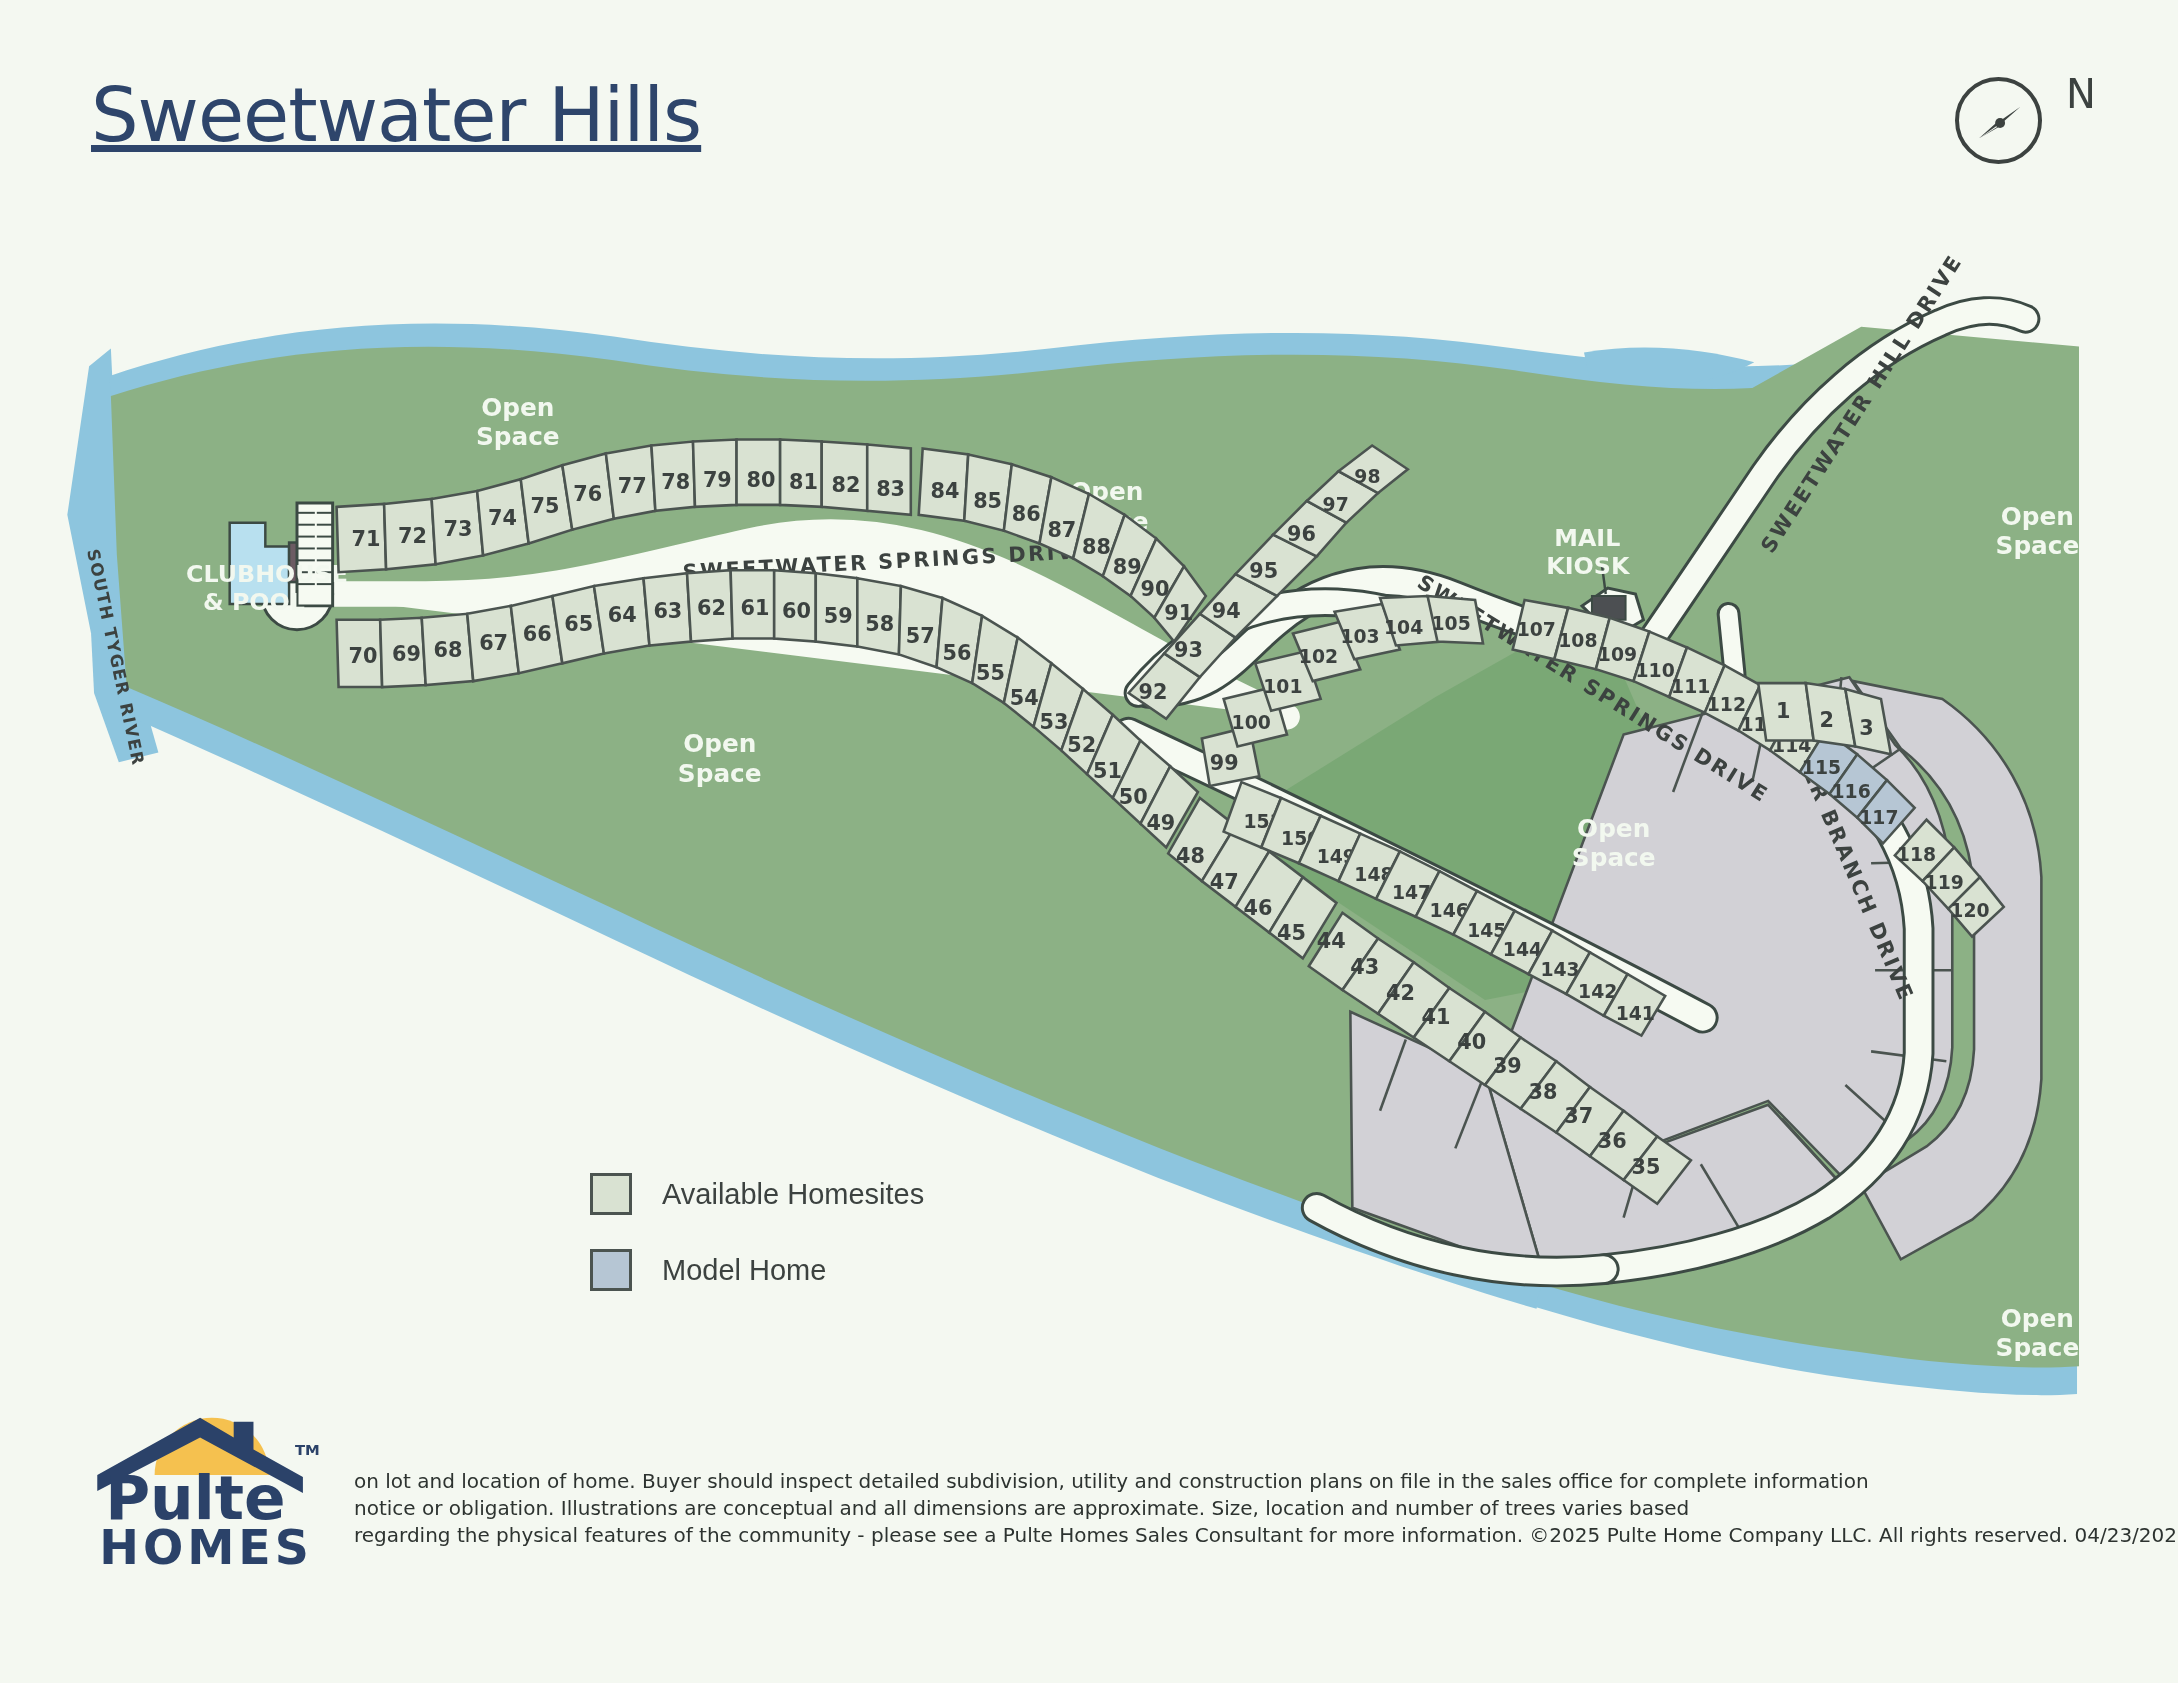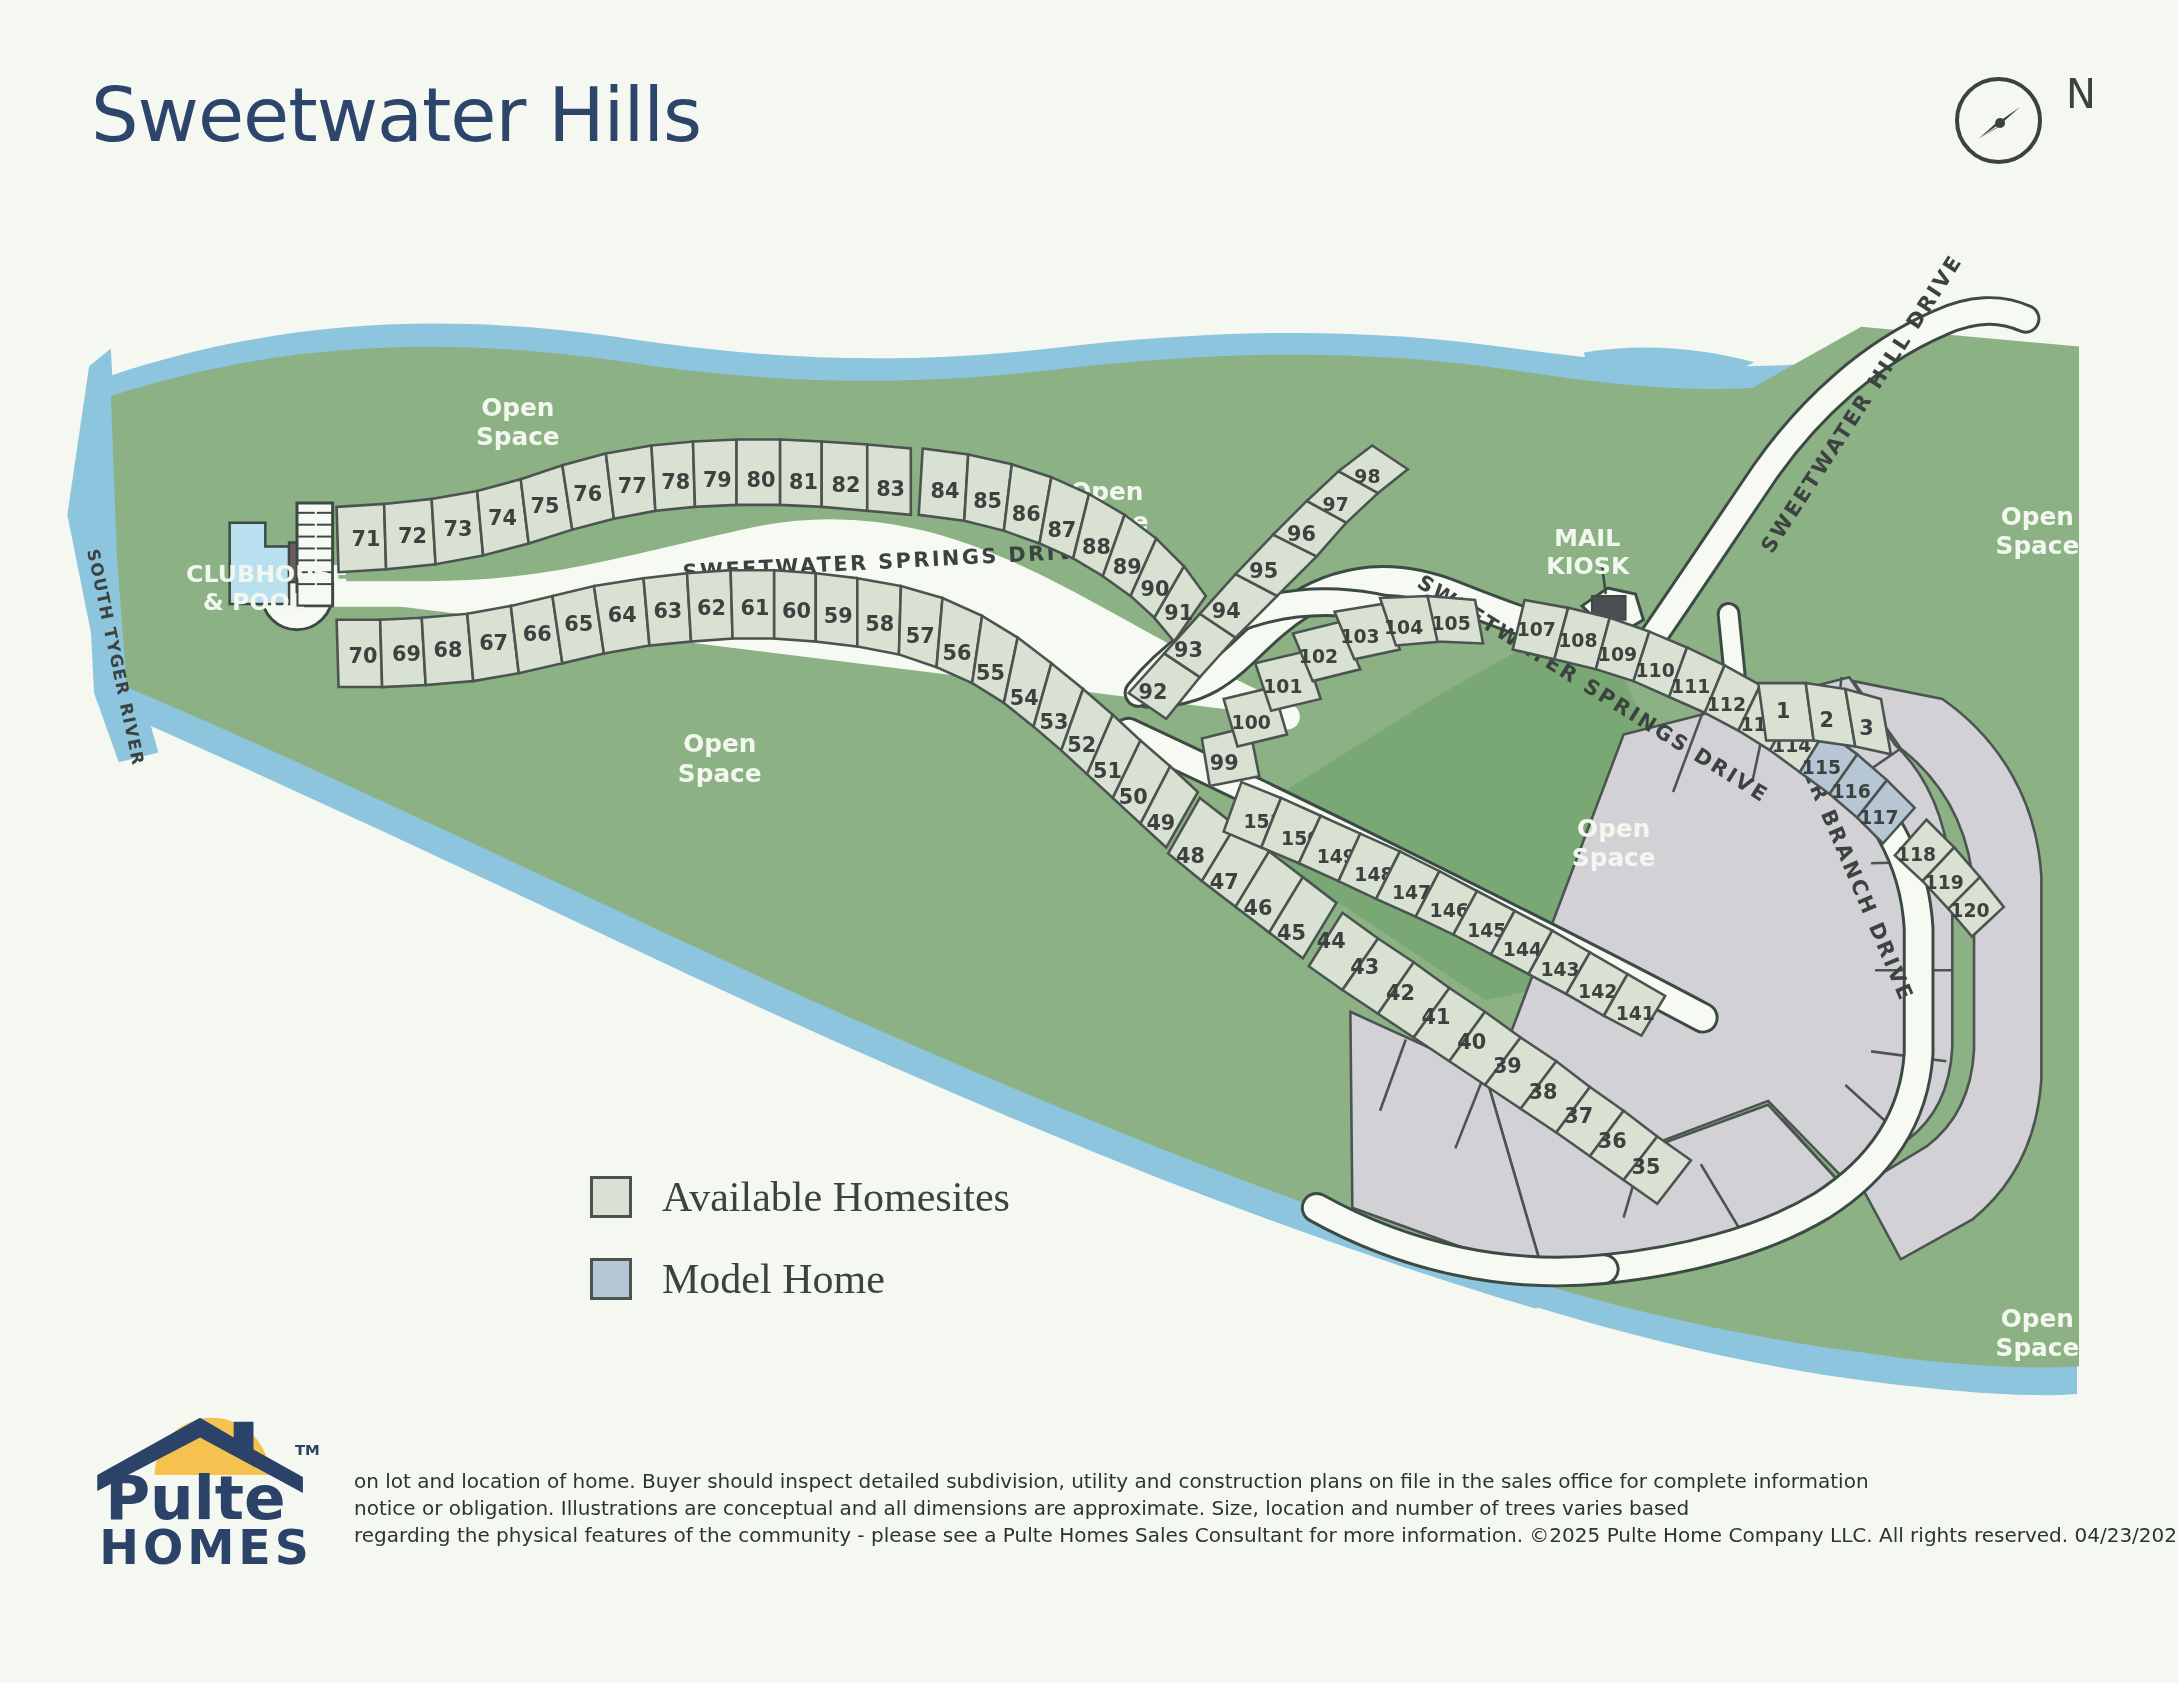--- a/index.html
+++ b/index.html
@@ -13,20 +13,21 @@
   }
 
   .page{position:relative;width:2178px;height:1683px;}
 
   
   .title{
     position:absolute;left:91px;top:71px;
     font-size:75px;font-weight:400;letter-spacing:-1px;
     color:#2e456b;
     font-family:"DejaVu Sans", sans-serif;
+    text-decoration:underline;
   }
 
   
   .compass{position:absolute;left:1955px;top:77px;width:109px;height:109px;}
   .compass .ring{
     position:absolute;left:0;top:0;width:87px;height:87px;
     border:4px solid #3c4240;border-radius:50%;
     box-sizing:border-box;
   }
   .compass-n{
@@ -38,22 +39,22 @@
   
   .map{position:absolute;left:0;top:0;width:2178px;height:1683px;}
 
   
   .legend{position:absolute;left:590px;top:1173px;}
   .legend-row{display:flex;align-items:center;margin-bottom:34px;}
   .legend-swatch{
     width:42px;height:42px;border:3px solid #4b5450;box-sizing:border-box;margin-right:30px;
   }
   .legend-label{
-    font-size:42px;color:#3c4240;
-    font-family:Liberation Serif, serif;
+    font-size:29px;color:#3c4240;
+    font-family:Liberation Sans, sans-serif;
   }
 
   
   .logo{position:absolute;left:89px;top:1398px;width:238px;height:173px;}
 
   
   .footer{
     position:absolute;left:354px;top:1468px;width:1772px;
     font-size:20px;line-height:27px;color:#2d3330;
     font-family:"DejaVu Sans", sans-serif;

